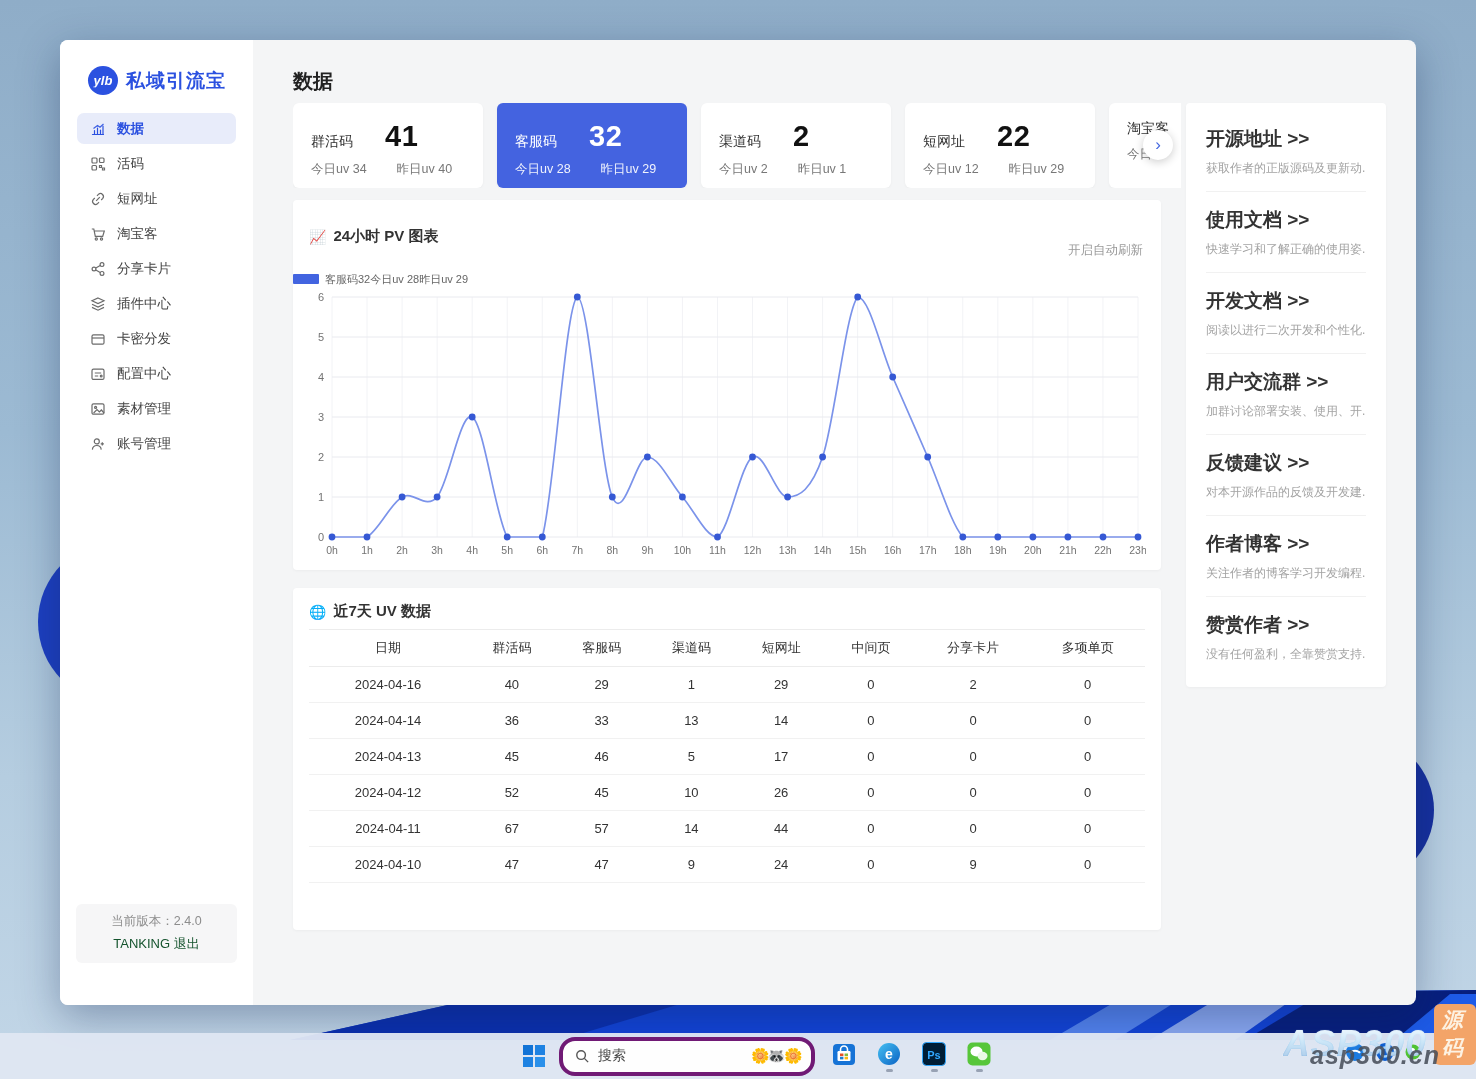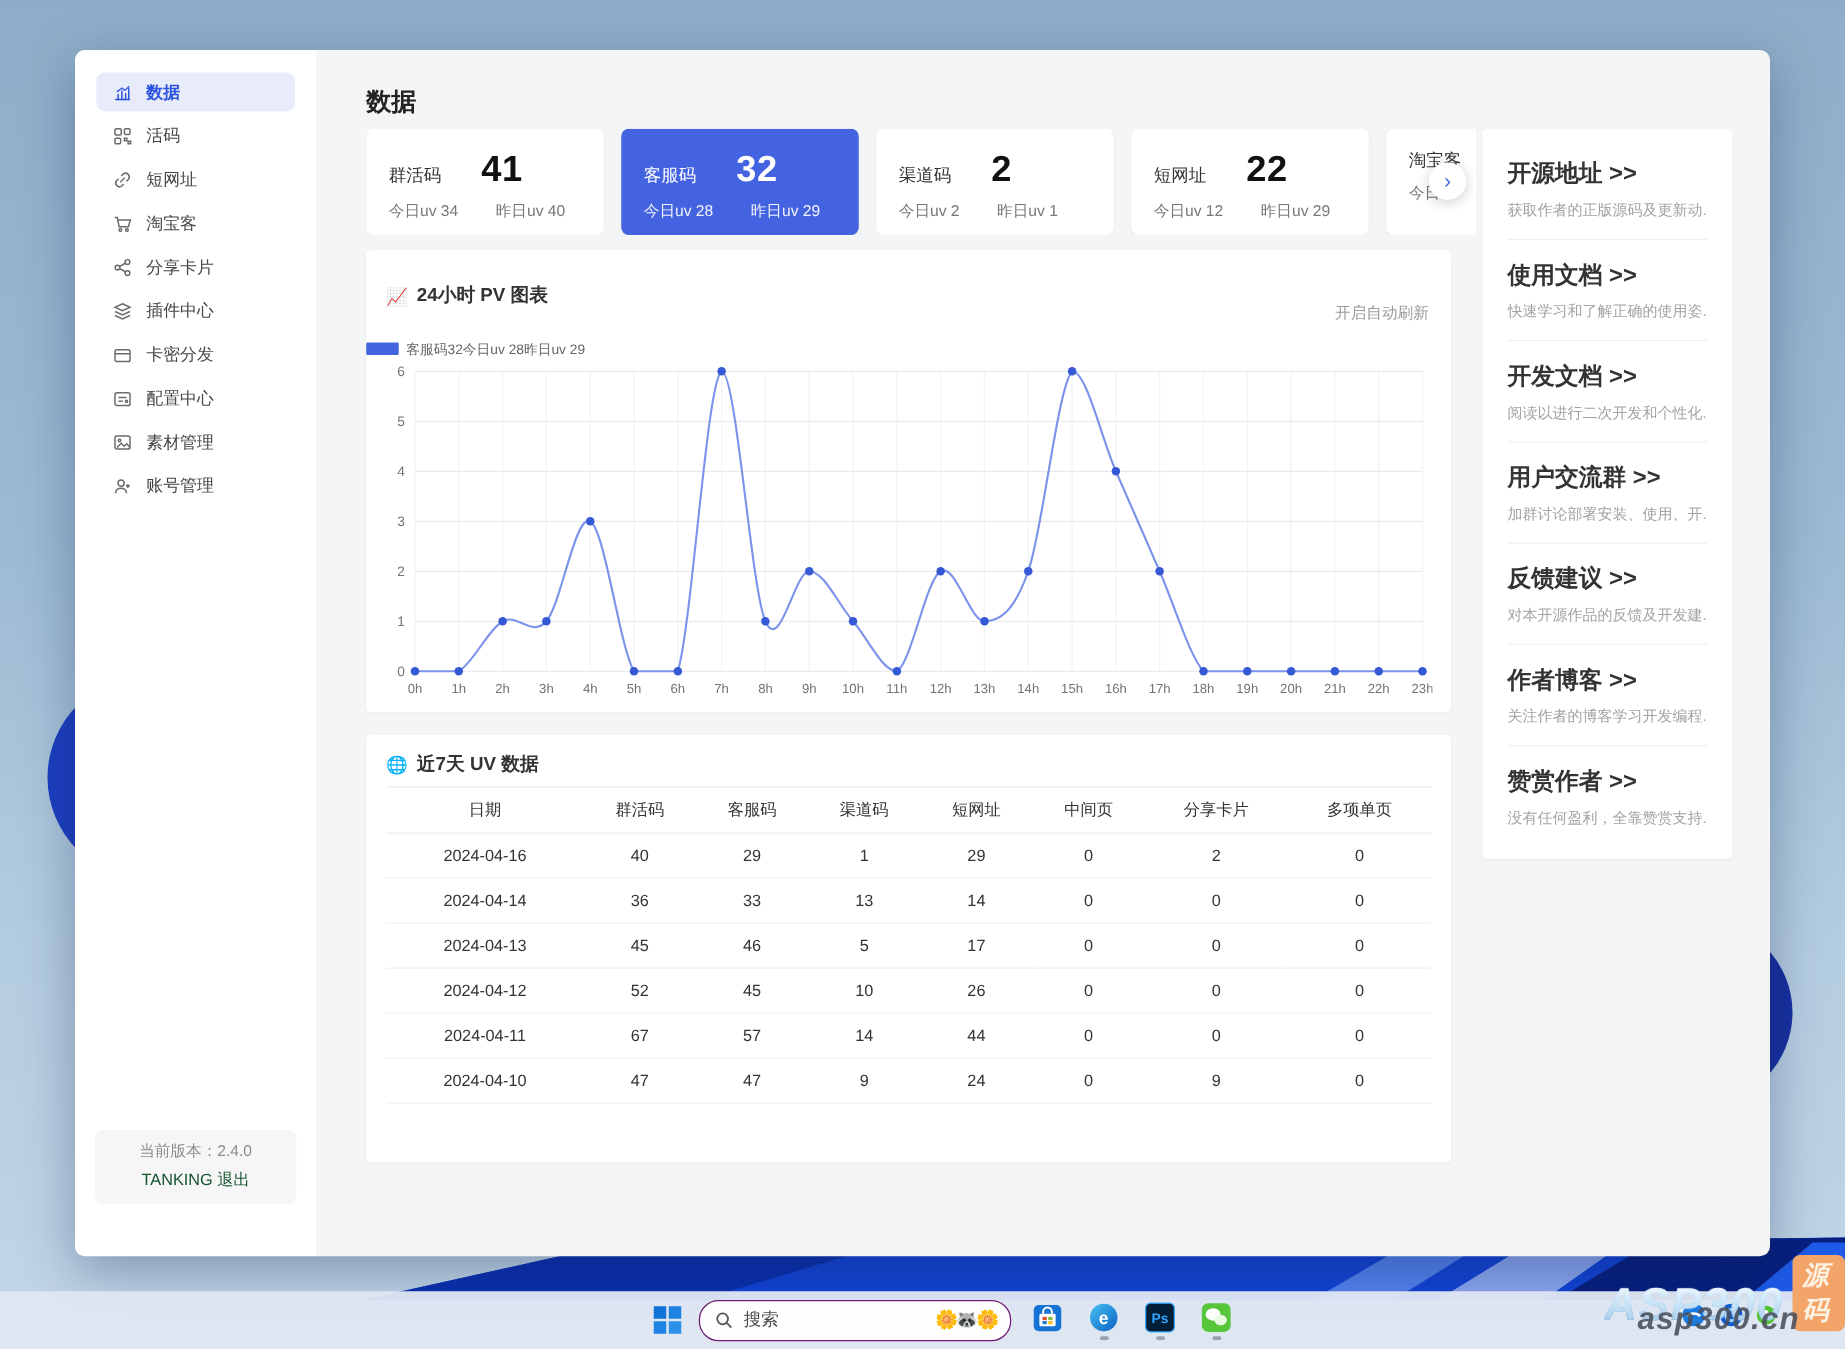--- a/index.html
+++ b/index.html
@@ -71,21 +71,21 @@
   .right-panel{left:933px;top:63px;width:200px;box-sizing:border-box;padding:8px 20px 10px;}
   .link-item{padding:15px 0 14px;border-bottom:1px solid #f1f1f1;}
   .link-item:last-child{border-bottom:none;}
   .link-title{font-size:19px;font-weight:700;color:#333;cursor:pointer;}
   .link-desc{margin-top:8px;font-size:12px;color:#a3a3a3;white-space:nowrap;overflow:hidden;}
   
   .taskbar{position:absolute;left:0;top:1033px;width:1476px;height:46px;background:rgba(223,230,243,.96);z-index:4;}
   .tb-center{position:absolute;left:522px;top:0;height:46px;display:flex;align-items:center;gap:13px;}
   .tb-start{width:24px;height:24px;cursor:pointer;}
   .search-pill{display:flex;align-items:center;width:226px;height:31px;background:#fefefe;
-    border:1px solid #701a75;border-radius:16px;padding:0 10px 0 12px;gap:8px;cursor:pointer;}
+    border:4px solid #701a75;border-radius:16px;padding:0 10px 0 12px;gap:8px;cursor:pointer;}
   .search-pill .stext{font-size:14px;color:#4a4a4a;flex:1;}
   .search-pill .semoji{font-size:15px;letter-spacing:-2px;}
   .tb-app{display:flex;flex-direction:column;align-items:center;width:32px;cursor:pointer;}
   .tb-app .dash{width:7px;height:3px;border-radius:2px;background:#98a2b4;margin-top:2px;}
   .tb-app .nodash{width:7px;height:3px;margin-top:2px;}
   .tray-ics{position:absolute;left:1345px;top:1042px;display:flex;gap:10px;align-items:center;z-index:5;}
   
   .wm1{position:absolute;left:1283px;top:1004px;display:flex;align-items:flex-end;gap:7px;z-index:6;}
   .wm-brand{font-size:37px;font-style:italic;font-weight:900;letter-spacing:1px;
     background:linear-gradient(180deg,#e8f6ff 5%,#7fc0ec 45%,#1d6fc2 95%);
@@ -108,20 +108,26 @@
     <polygon points="290,1040 560,1040 700,998 470,1000" fill="#0b2fae"></polygon>
     <polygon points="1050,1040 1125,996 1185,996 1115,1040" fill="#5f8ef3" opacity="0.85"></polygon>
     <polygon points="1150,1040 1225,994 1300,994 1235,1040" fill="#a9c2f7" opacity="0.8"></polygon>
     <polygon points="1245,1040 1325,992 1476,990 1476,1040" fill="#071f7e"></polygon>
     <polygon points="1395,1040 1450,994 1476,994 1476,1040" fill="#1e5be8"></polygon>
   </svg>
 </div>
 
 <div class="window">
   <aside class="sidebar">
+    <div class="logo">
+      <span class="logo-badge">
+          <span>ylb</span>
+        </span>
+      <span class="logo-text">私域引流宝</span>
+    </div>
     <nav class="nav" id="nav">
         <div class="nav-item active">
           <span class="nicon">
             <svg viewBox="0 0 16 16" width="16" height="16" fill="none" stroke="currentColor" stroke-width="1.2">
               <path d="M2.5 13.5h11" stroke-linecap="round"></path>
               <path d="M4.5 13.5V9.5M7.5 13.5V7M10.5 13.5V9M13 13.5V5" stroke-linecap="round"></path>
               <path d="M3.5 7.5l4-3 2.5 1.8 3.5-3.3" opacity=".9"></path>
             </svg>
           </span>
           <span>数据</span>

